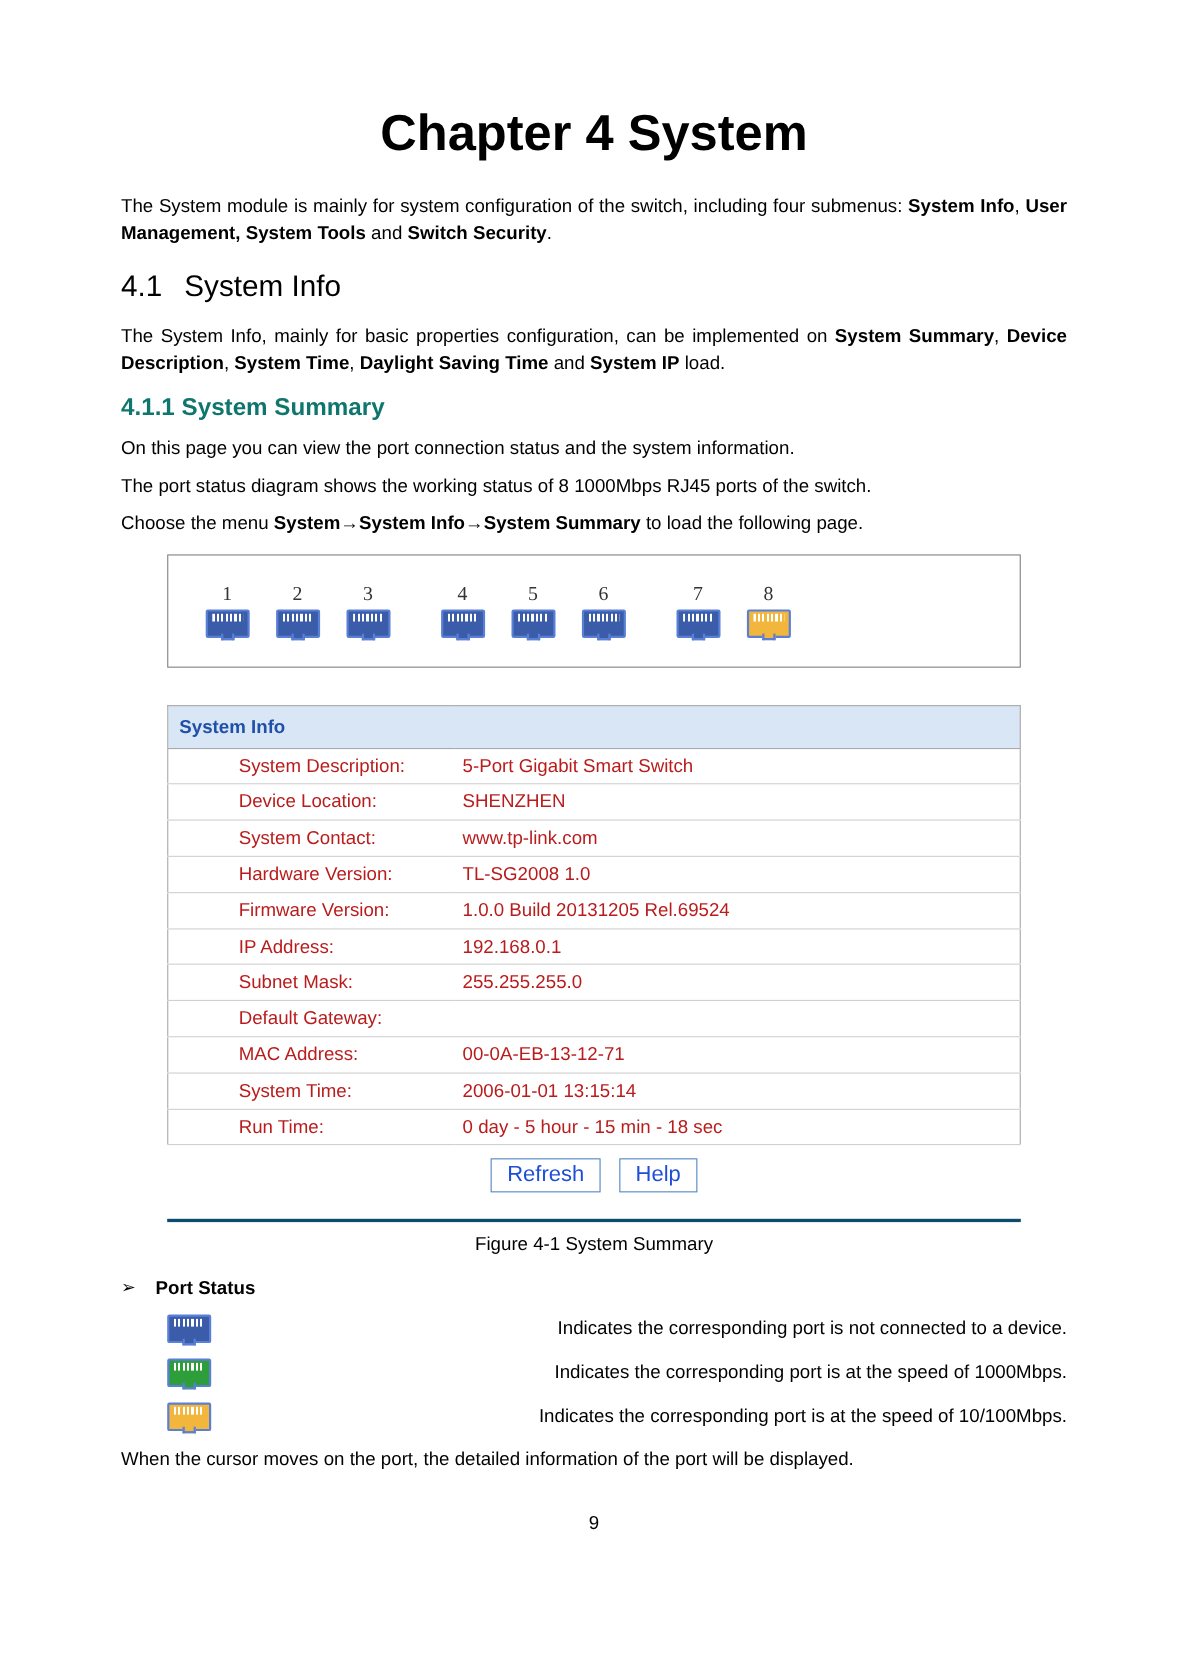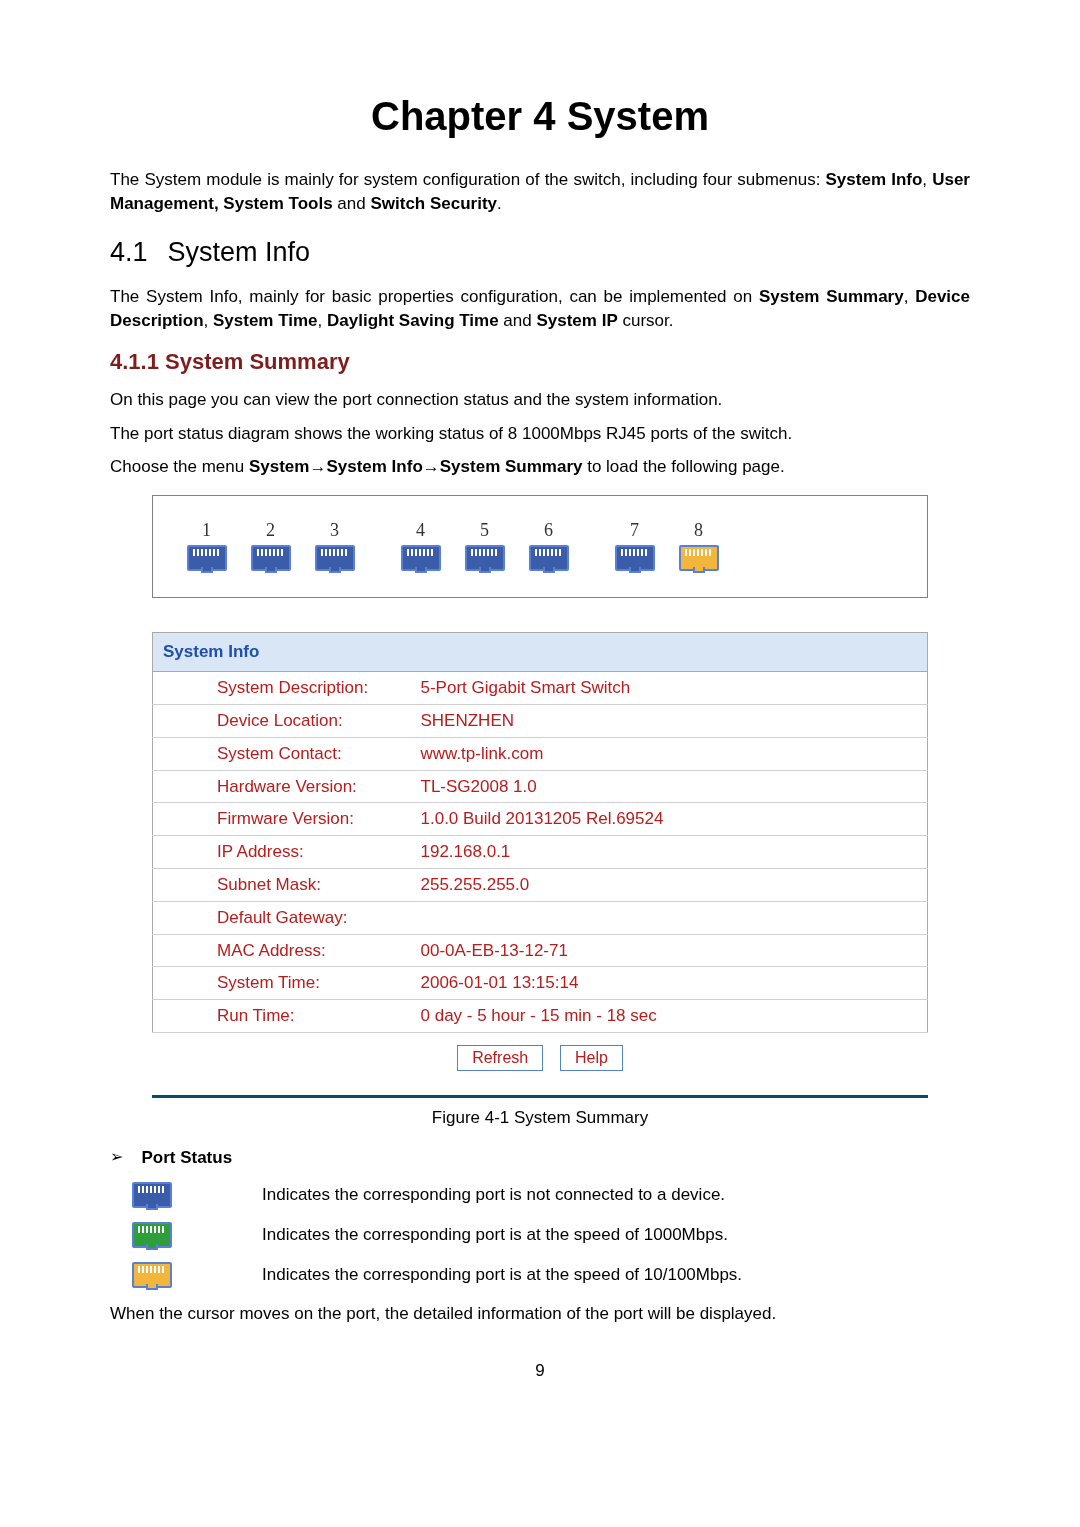--- a/index.html
+++ b/index.html
@@ -7,40 +7,40 @@
       font-family: Arial, Helvetica, sans-serif;
       background: #fff;
       width: 1080px;
       margin: 0 auto;
       padding: 88px 110px 40px 110px;
       color: #000;
       font-size: 17px;
       line-height: 1.4;
     }
     .chapter-title {
-      font-size: 40px;
+      font-size: 46px;
       font-weight: bold;
       text-align: center;
       margin-bottom: 24px;
     }
     .intro-para {
       text-align: justify;
       margin-bottom: 18px;
     }
     .bold { font-weight: bold; }
     .section-1 {
       font-size: 27px;
       font-weight: normal;
       margin: 12px 0 14px 0;
     }
     .section-num { display: inline-block; margin-right: 20px; }
     .subsection {
       font-size: 22px;
       font-weight: bold;
-      color: #7f1d1d;
+      color: #0f766e;
       margin: 14px 0 10px 0;
     }
     .body-para {
       text-align: justify;
       margin-bottom: 10px;
     }
 
     
     .figure-wrap {
       margin: 16px 42px 0 42px;
@@ -123,23 +123,23 @@
       padding-left: 64px;
     }
     .btn-row {
       text-align: center;
       padding: 12px 0 18px 0;
     }
     .btn {
       border: 1px solid #5284c4;
       background: #fff;
       padding: 3px 14px;
-      font-size: 16px;
+      font-size: 20px;
       font-family: inherit;
-      color: #b91c1c;
+      color: #1d4ed8;
       margin: 0 6px;
     }
     .figure-caption {
       text-align: center;
       font-size: 17px;
       margin: 6px 0 16px 0;
       border-top: 3px solid #0c4a6e;
       padding-top: 8px;
       margin-left: 42px;
       margin-right: 42px;
@@ -151,21 +151,22 @@
       gap: 18px;
       margin: 0 0 12px 0;
     }
     .bullet-marker { font-size: 16px; }
     .bullet-label { font-weight: bold; }
 
     .legend-row {
       display: flex;
       align-items: center;
       gap: 90px;
-      margin: 0 0 14px 22px;
+      margin: 0 0 14px 42px;
+      justify-content: space-between;
     }
     .legend-row .port-icon { flex: 0 0 auto; }
     .legend-text { font-size: 17px; }
 
     .page-num {
       text-align: center;
       margin-top: 34px;
       font-size: 17px;
     }
   </style>
@@ -184,21 +185,21 @@
 <h2 class="section-1">
   <span class="section-num">4.1</span><span>System Info</span>
 </h2>
 
 <p class="body-para">
   <span>The System Info, mainly for basic properties configuration, can be implemented on </span>
   <span class="bold">System Summary</span><span>, </span>
   <span class="bold">Device Description</span><span>, </span>
   <span class="bold">System Time</span><span>, </span>
   <span class="bold">Daylight Saving Time</span><span> and </span>
-  <span class="bold">System IP</span><span> cursor.</span>
+  <span class="bold">System IP</span><span> load.</span>
 </p>
 
 <h3 class="subsection">4.1.1 System Summary</h3>
 
 <p class="body-para">On this page you can view the port connection status and the system information.</p>
 <p class="body-para">The port status diagram shows the working status of 8 1000Mbps RJ45 ports of the switch.</p>
 <p class="body-para">
   <span>Choose the menu </span><span class="bold">System</span><span class="bold">→</span><span class="bold">System Info</span><span class="bold">→</span><span class="bold">System Summary</span><span> to load the following page.</span>
 </p>
 

